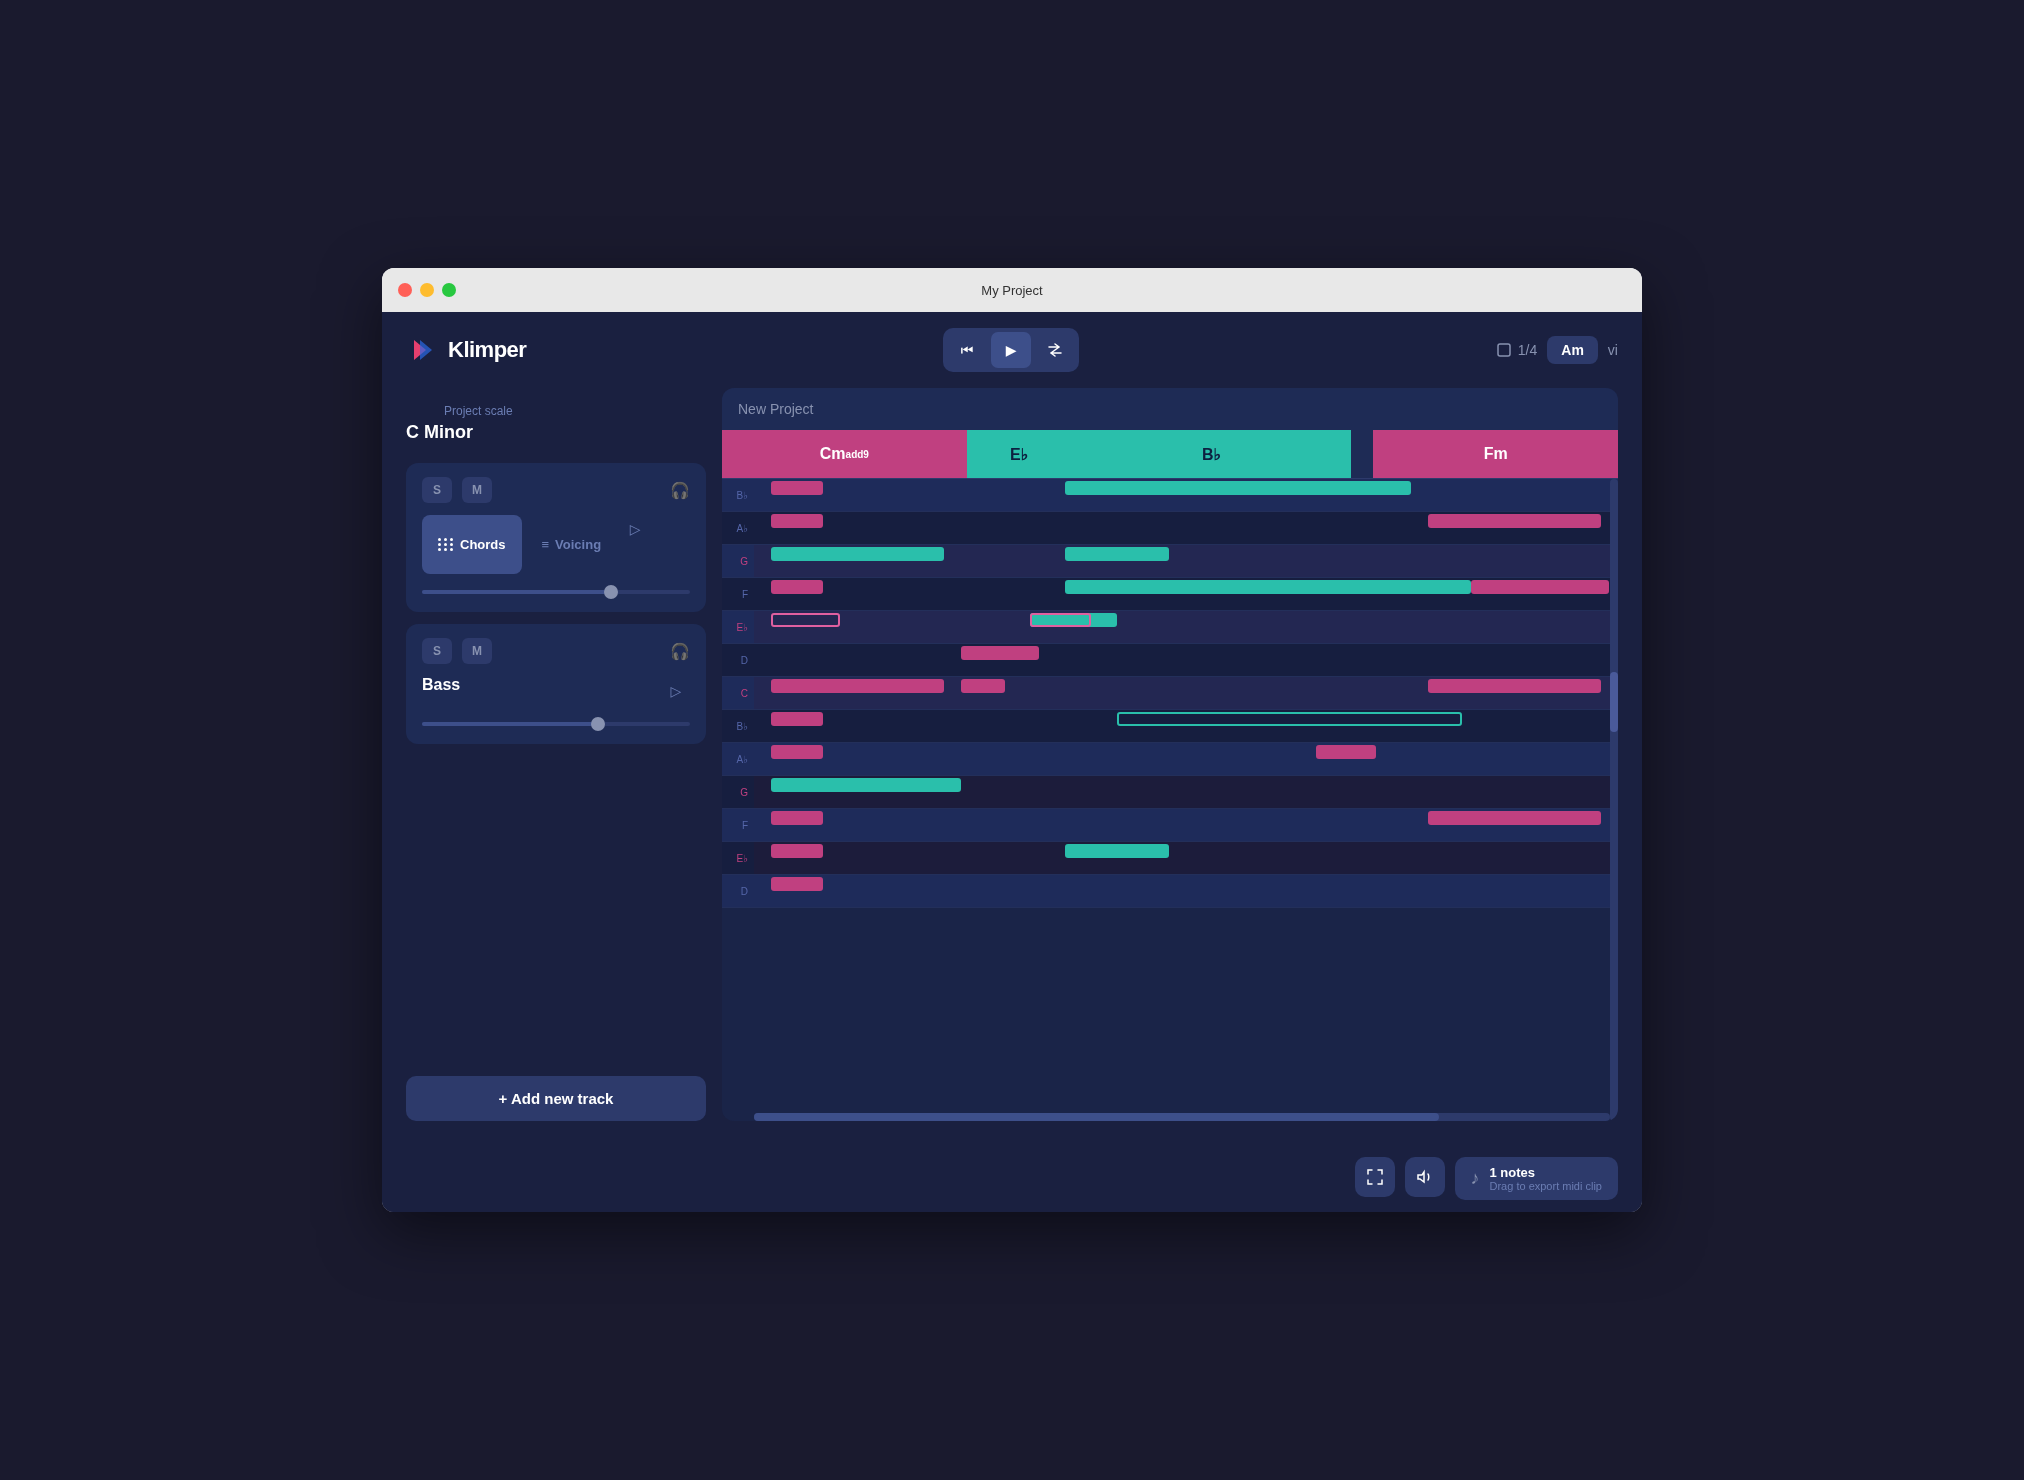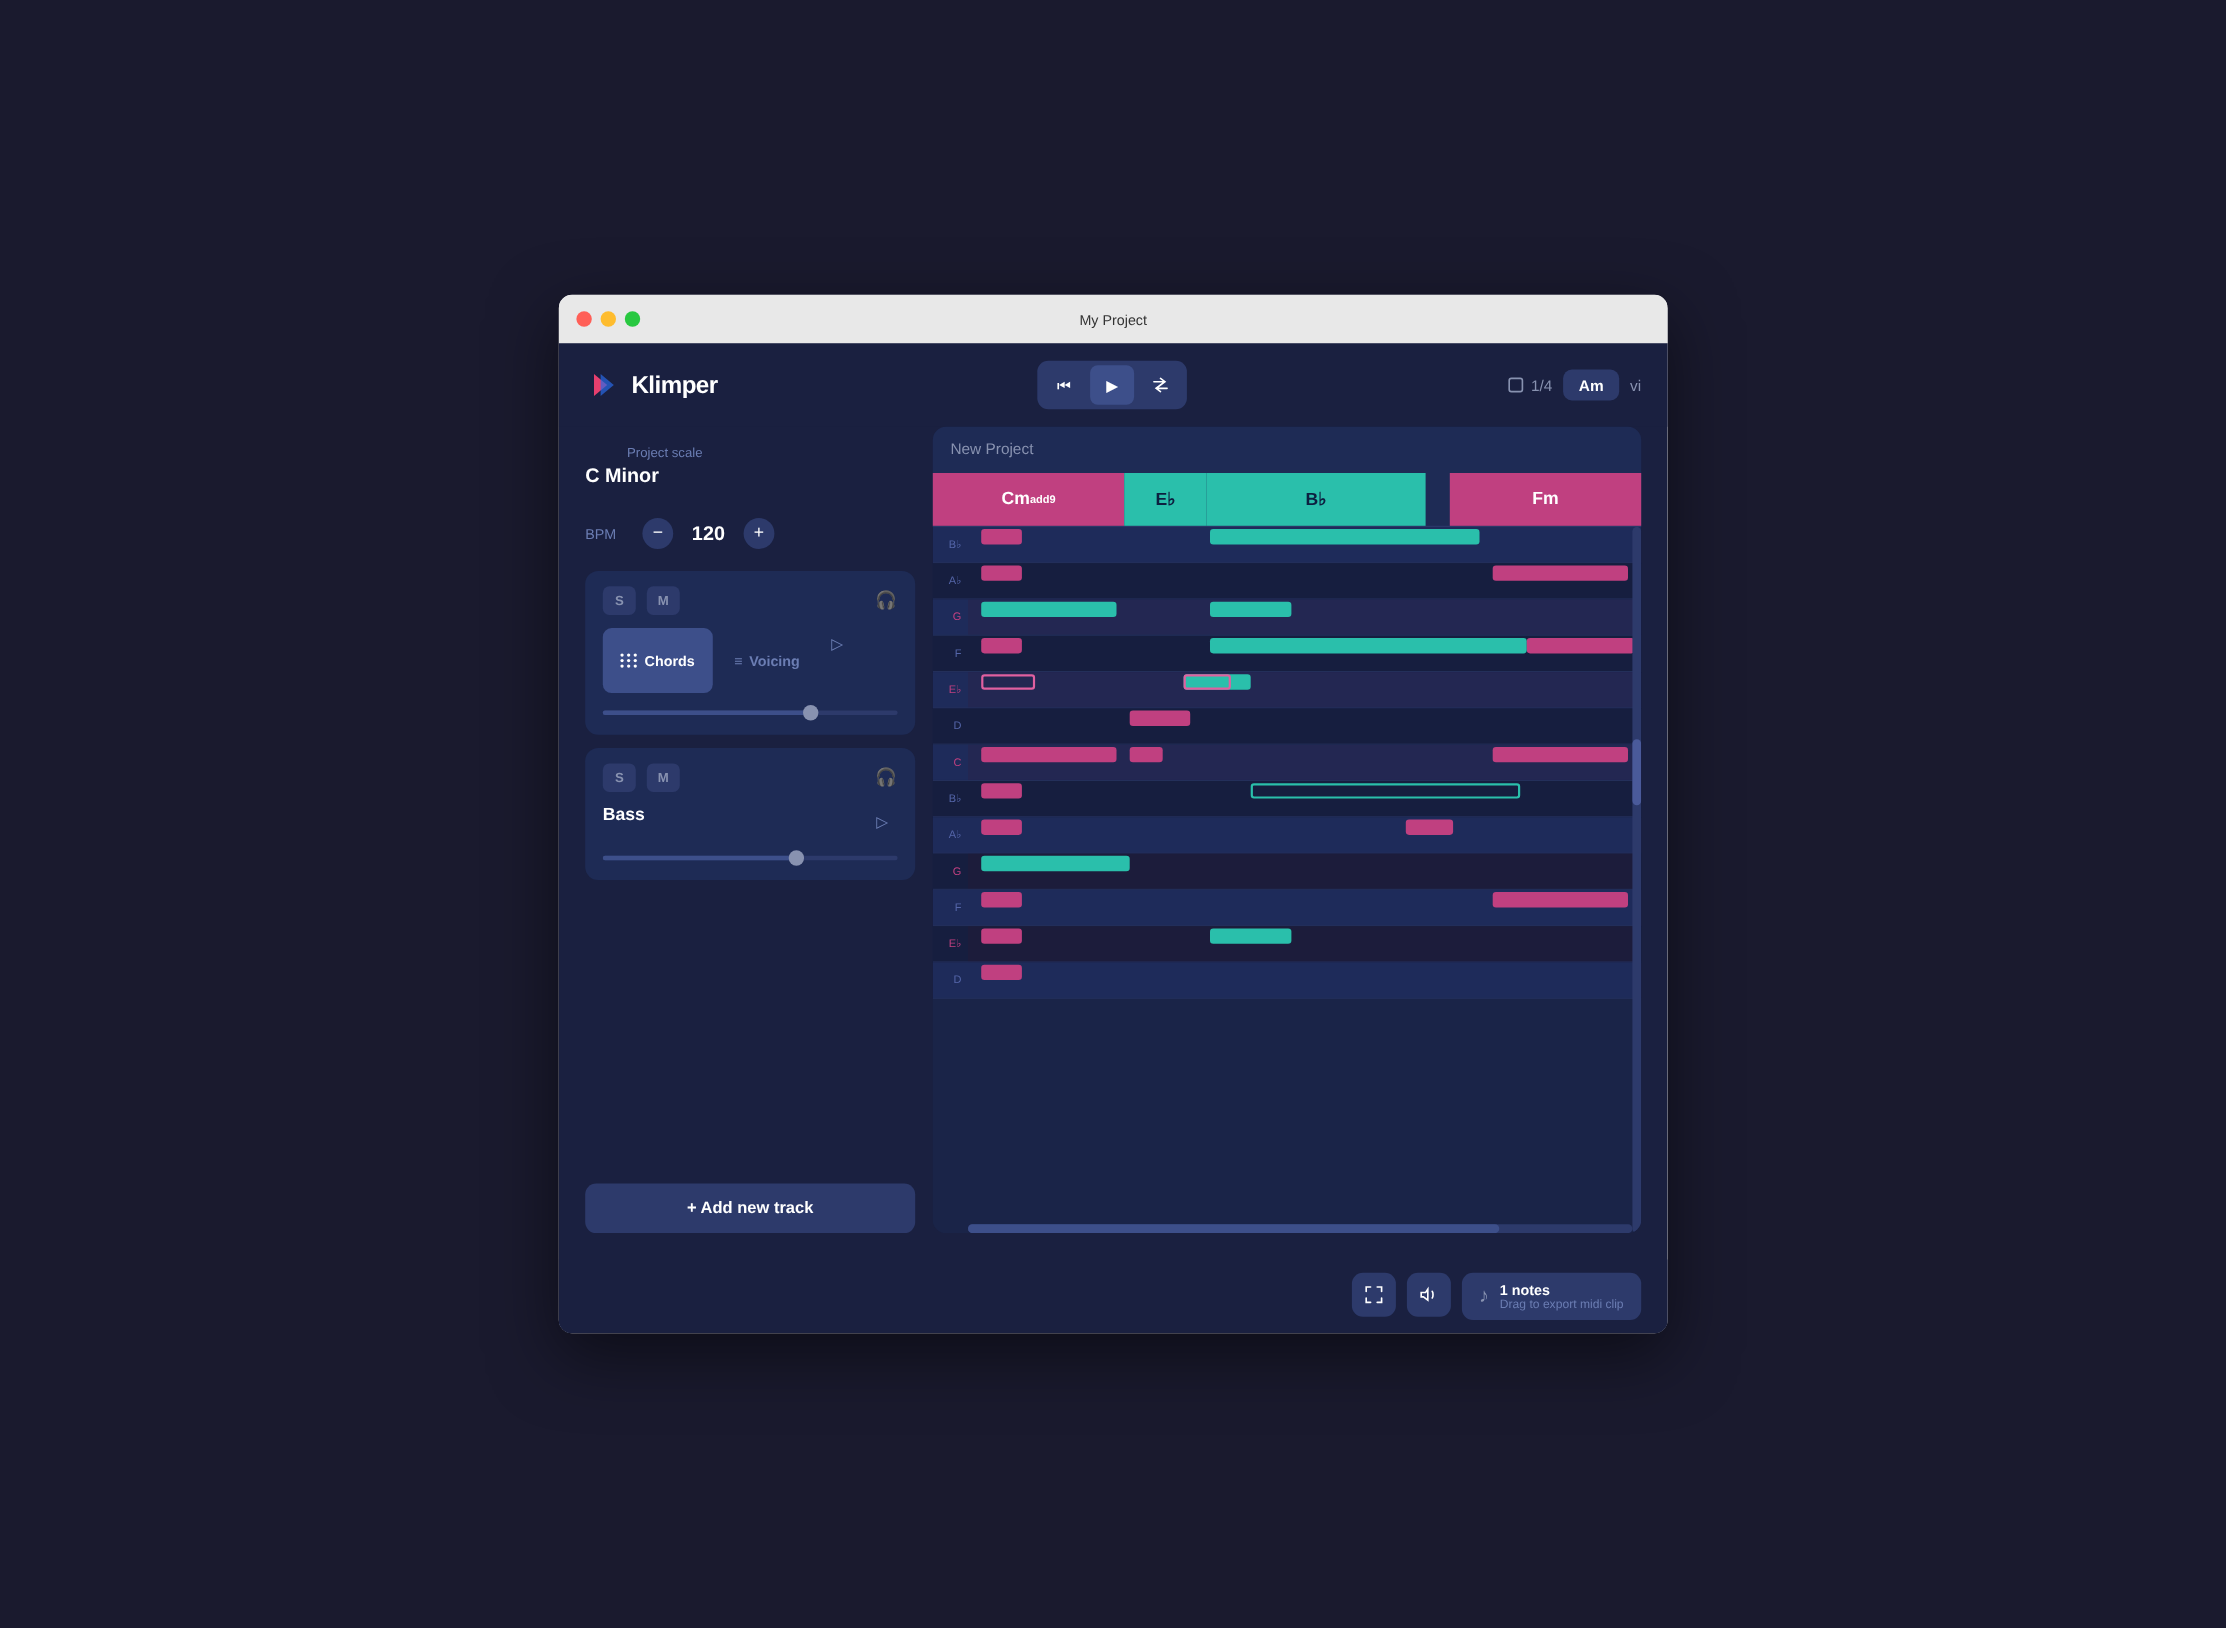--- a/index.html
+++ b/index.html
@@ -5,21 +5,21 @@
     * { box-sizing: border-box; margin: 0; padding: 0; }
     body {
       background: #1a1a2e;
       display: flex;
       align-items: center;
       justify-content: center;
       min-height: 100vh;
       font-family: -apple-system, BlinkMacSystemFont, 'Segoe UI', sans-serif;
     }
     .window {
-      width: 1008px;
+      width: 1260px;
       background: #f0f0f0;
       border-radius: 12px;
       overflow: hidden;
       box-shadow: 0 20px 60px rgba(0,0,0,0.5);
     }
     .title-bar {
       background: #e8e8e8;
       height: 44px;
       display: flex;
       align-items: center;
@@ -451,26 +451,20 @@
 
     <div class="main-content">
 
       <div class="sidebar">
 
         <div class="project-scale-section">
           <div class="project-scale-label">Project scale</div>
           <div class="project-scale-value">C Minor</div>
         </div>
 
-        <div class="bpm-row">
-          <span class="bpm-label">BPM</span>
-          <button class="bpm-btn">−</button>
-          <span class="bpm-value">120</span>
-          <button class="bpm-btn">+</button>
-        </div>
 
         <div class="track-block">
           <div class="track-header">
             <div class="track-controls-left">
               <button class="track-btn">S</button>
               <button class="track-btn">M</button>
             </div>
             <span class="headphone-icon">🎧</span>
           </div>
           <div class="track-tabs">

